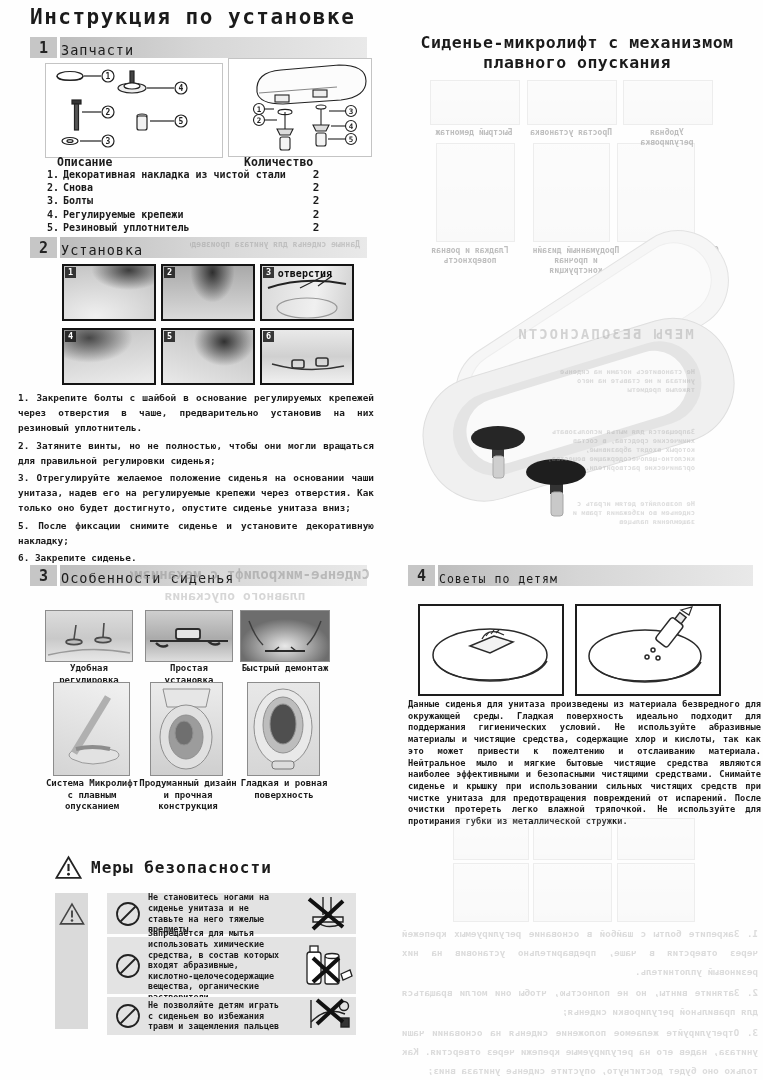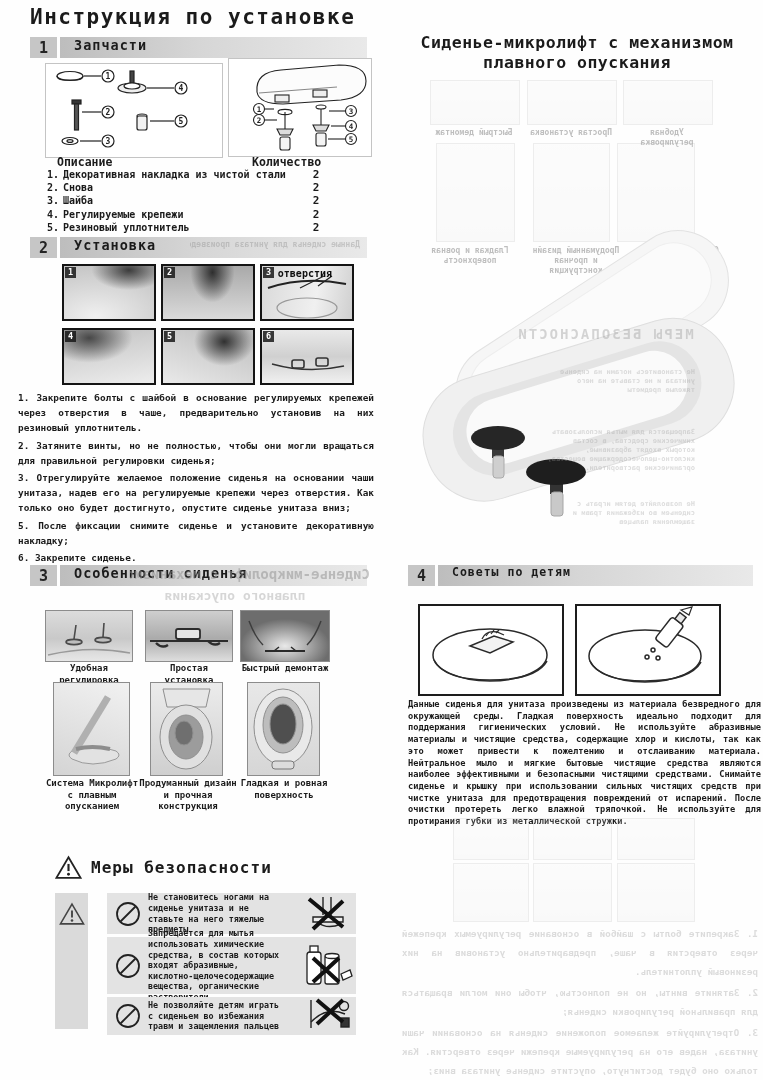--- a/index.html
+++ b/index.html
@@ -5,21 +5,21 @@
   html,body{margin:0;padding:0;background:#ffffff;}
   .page{position:relative;width:763px;height:1080px;background:#fefefe;
         font-family:"DejaVu Sans Mono","Liberation Mono",monospace;color:#1b1b1b;overflow:hidden;}
   .abs{position:absolute;}
   
   .main-title{position:absolute;left:30px;top:5px;margin:0;font-size:21px;font-weight:bold;letter-spacing:1.5px;}
   .sec-head{position:absolute;display:flex;height:21px;}
   .sec-num{width:27px;background:#c6c6c6;color:#242424;font-weight:bold;font-size:15px;
            display:flex;align-items:center;justify-content:center;margin-right:3px;}
   .sec-bar{flex:1;background:linear-gradient(90deg,#bdbdbd,#d6d6d6 45%,#e9e9e9);
-           display:flex;align-items:flex-start;padding-left:14px;font-weight:bold;font-size:13.5px;letter-spacing:1px;}
+           display:flex;align-items:flex-end;padding-left:1px;font-weight:normal;font-size:13.5px;letter-spacing:1px;}
   .sec-head.small .sec-bar{font-size:11.5px;}
   
   .figbox{position:absolute;background:#fff;border:1px solid #c4c4c4;}
   .lbl{position:absolute;font-weight:bold;font-size:11.5px;}
   .plist{position:absolute;left:47px;top:168px;width:292px;font-size:10px;font-weight:bold;line-height:13.2px;}
   .plist .row{display:flex;}
   .plist .idx{width:16px;flex:none;}
   .plist .qty{margin-left:auto;width:46px;text-align:center;font-size:11px;flex:none;}
   
   .photos{position:absolute;left:62px;top:264px;display:grid;grid-template-columns:repeat(3,94px);grid-auto-rows:57px;gap:7px 5px;}
@@ -152,36 +152,36 @@
         <text x="30" y="52.8">1</text>
         <text x="30" y="63.8">2</text>
         <text x="122" y="54.8">3</text>
         <text x="122" y="69.8">4</text>
         <text x="122" y="82.8">5</text>
       </g>
     </svg>
   </div>
 
   <div class="lbl" style="left:57px;top:155px;">Описание</div>
-  <div class="lbl" style="left:252px;top:155px;">Количество</div>
+  <div class="lbl" style="left:244px;top:155px;">Количество</div>
 
   <div class="plist">
     <div class="row">
       <span class="idx">1.</span>
       <span>Декоративная накладка из чистой стали</span>
       <span class="qty">2</span>
     </div>
     <div class="row">
       <span class="idx">2.</span>
       <span>Снова</span>
       <span class="qty">2</span>
     </div>
     <div class="row">
       <span class="idx">3.</span>
-      <span>Шайба</span>
+      <span>Болты</span>
       <span class="qty">2</span>
     </div>
     <div class="row">
       <span class="idx">4.</span>
       <span>Регулируемые крепежи</span>
       <span class="qty">2</span>
     </div>
     <div class="row">
       <span class="idx">5.</span>
       <span>Резиновый уплотнитель</span>

